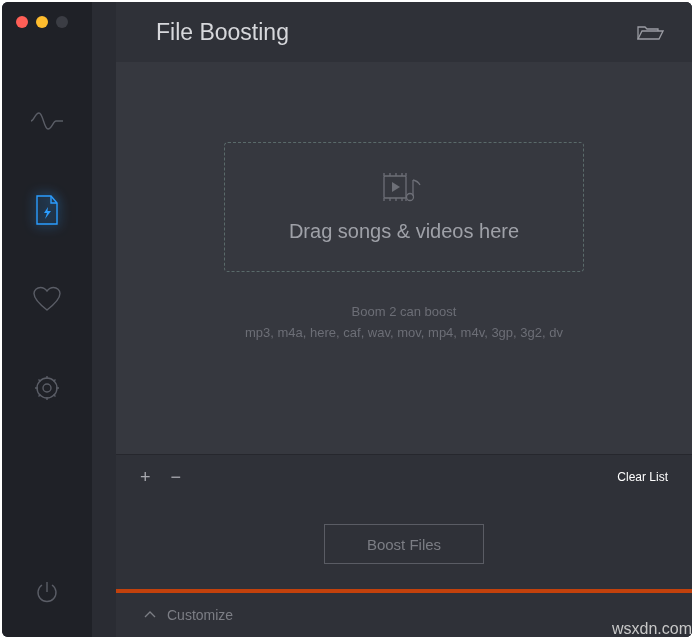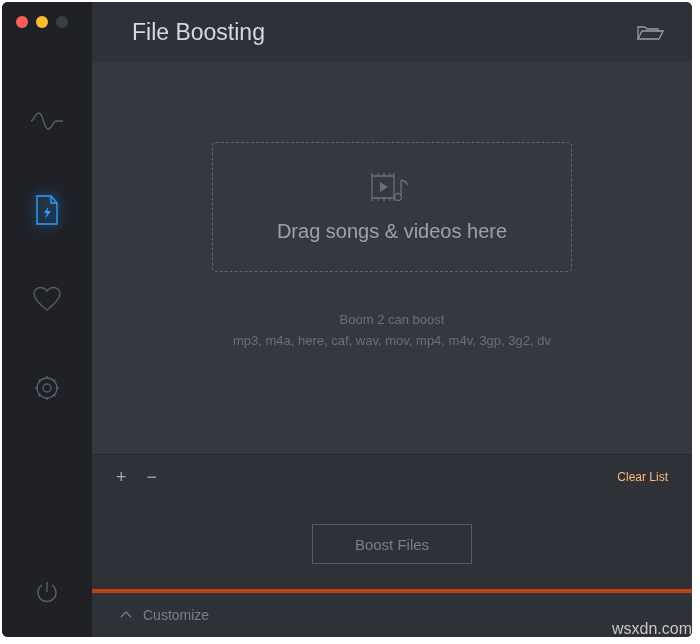--- a/index.html
+++ b/index.html
@@ -12,20 +12,21 @@
 }
 .window {
   width: 690px;
   height: 635px;
   margin: 2px;
   background: #2a2c33;
   border-radius: 6px;
   display: flex;
   overflow: hidden;
   position: relative;
+  gap: 24px;
 }
 .sidebar {
   width: 90px;
   background: #1f2127;
   display: flex;
   flex-direction: column;
   align-items: center;
   padding-top: 12px;
 }
 .traffic-lights {
@@ -113,21 +114,21 @@
 }
 .dropzone-icon {
   color: #6d6f77;
 }
 .dropzone-text {
   color: #9fa1a8;
   font-size: 20px;
   font-weight: 300;
 }
 .supports {
-  margin-top: 38px;
+  margin-top: 30px;
   text-align: center;
   color: #6c6e76;
   font-size: 13px;
   line-height: 1.6;
 }
 .bottom-bar {
   background: #2f3138;
   border-top: 1px solid #26272d;
 }
 .controls-row {
@@ -139,21 +140,21 @@
 }
 .plusminus {
   display: flex;
   gap: 20px;
   color: #a8a9af;
   font-size: 18px;
   font-weight: 300;
 }
 .plusminus span { cursor: pointer; }
 .clear-list {
-  color: #fdba74;
+  color: #ffffff;
   font-size: 12px;
   cursor: pointer;
 }
 .boost-row {
   height: 90px;
   display: flex;
   align-items: center;
   justify-content: center;
 }
 .boost-btn {

